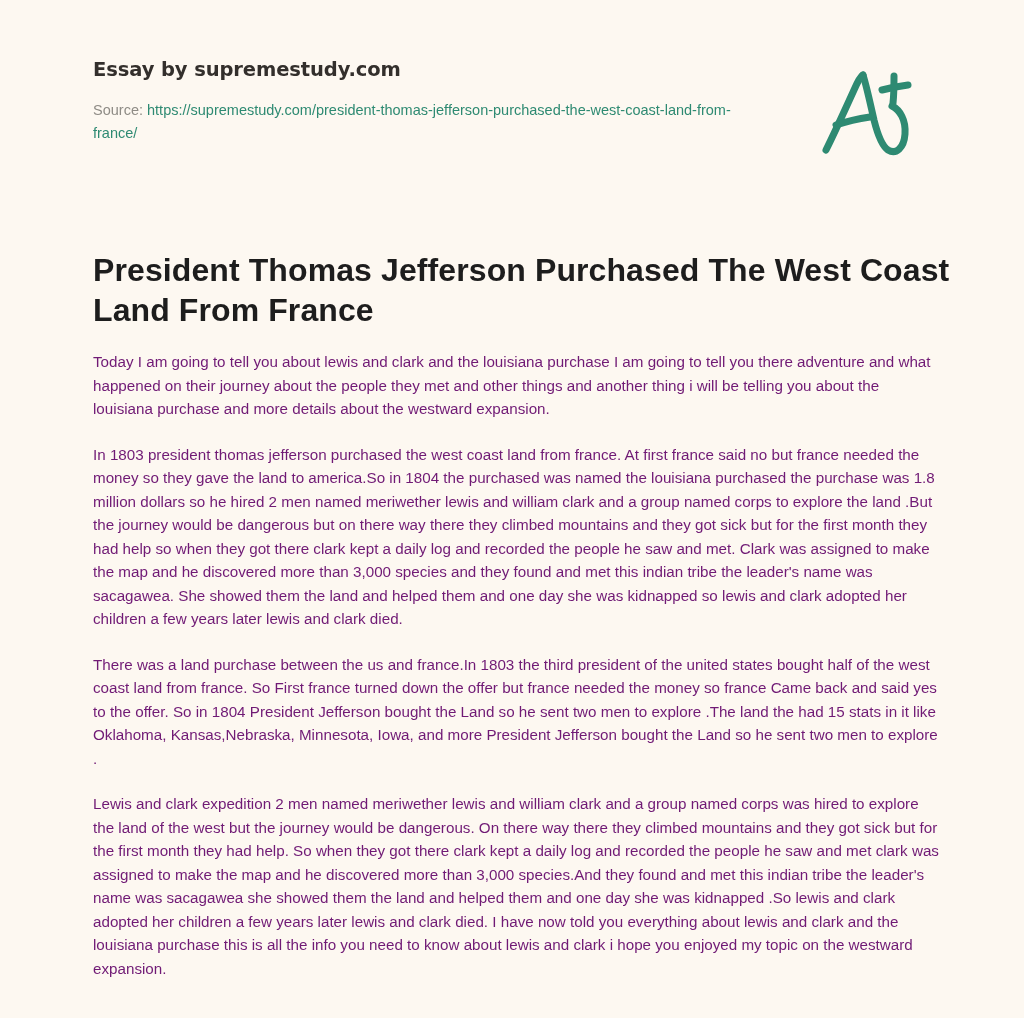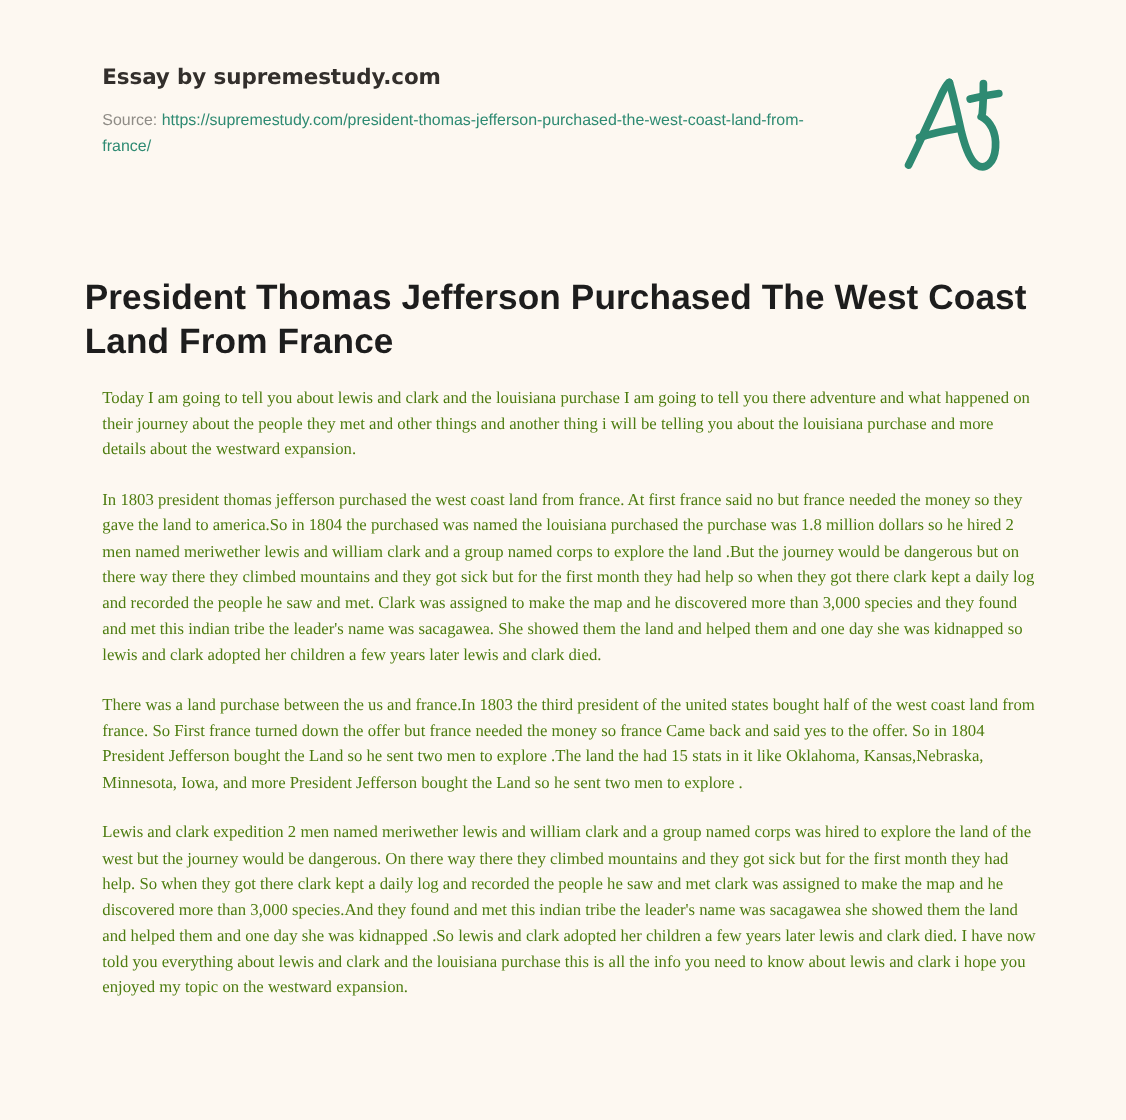--- a/index.html
+++ b/index.html
@@ -65,45 +65,45 @@
   }
   .logo svg {
     display: block;
     width: 108px;
     height: 108px;
   }
 
   
   .title {
     position: absolute;
-    left: 77px;
+    left: 93px;
     top: 250px;
     width: 860px;
     margin: 0;
     font-family: "Liberation Sans Narrow", "Liberation Sans", sans-serif;
     font-size: 32px;
     font-weight: bold;
     line-height: 40px;
     color: #1d1d1d;
     letter-spacing: 0.1px;
   }
 
   
   .article {
     position: absolute;
     left: 93px;
     top: 350px;
     width: 850px;
   }
   .article p {
     margin: 0 0 22px 0;
-    font-family: Liberation Serif, serif;
+    font-family: Liberation Sans, sans-serif;
     font-size: 15.2px;
     line-height: 23.5px;
-    color: #4d7c0f;
+    color: #701a75;
     text-align: left;
   }
   .article p:last-child {
     margin-bottom: 0;
   }
 </style>
 </head>
 <body>
 
 <div class="page">

